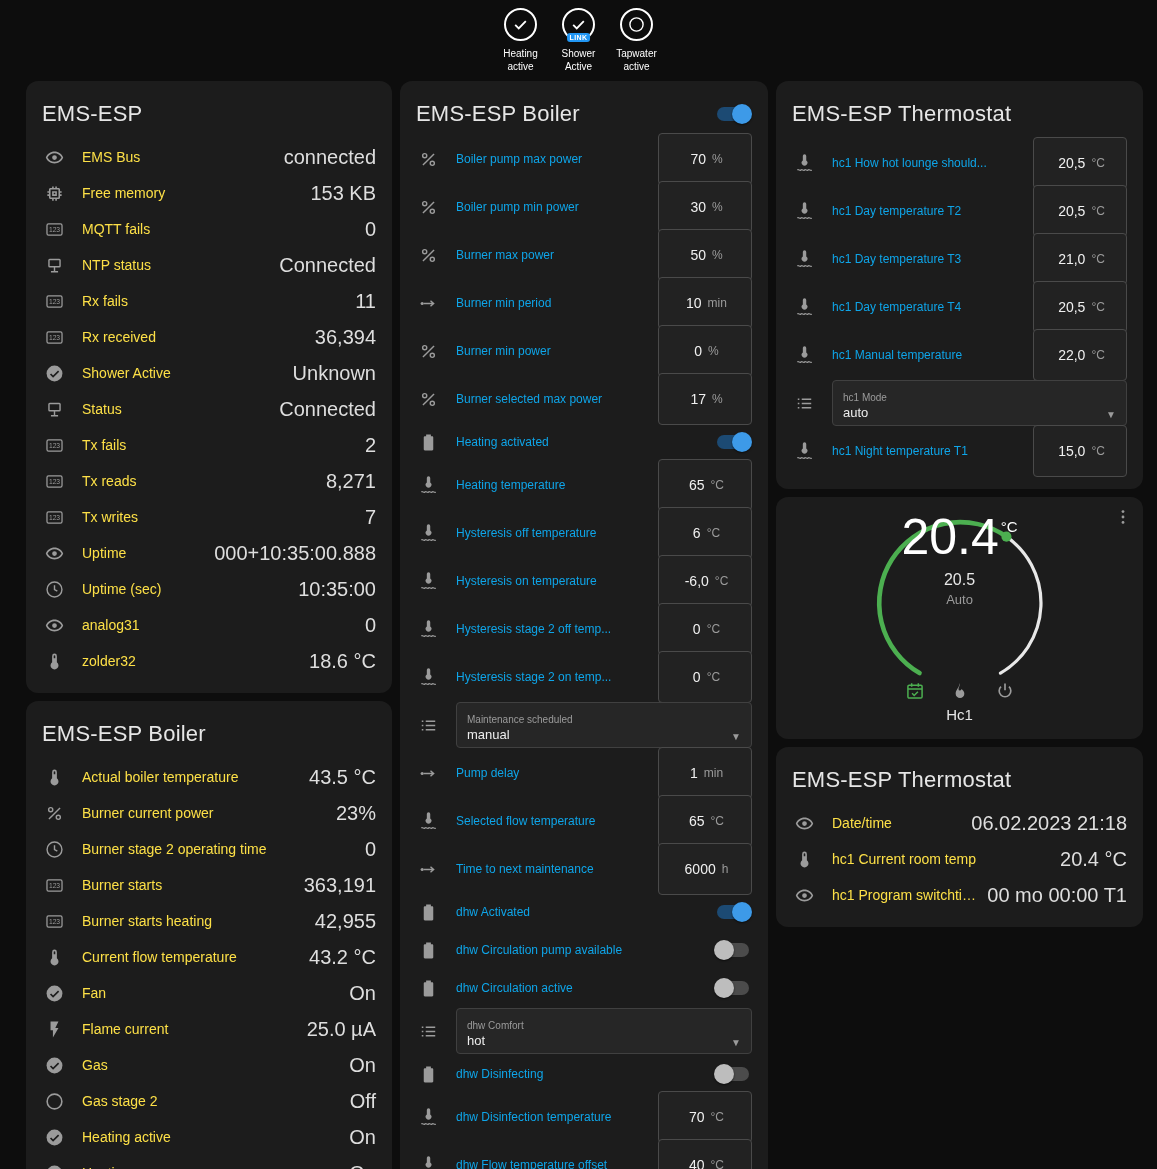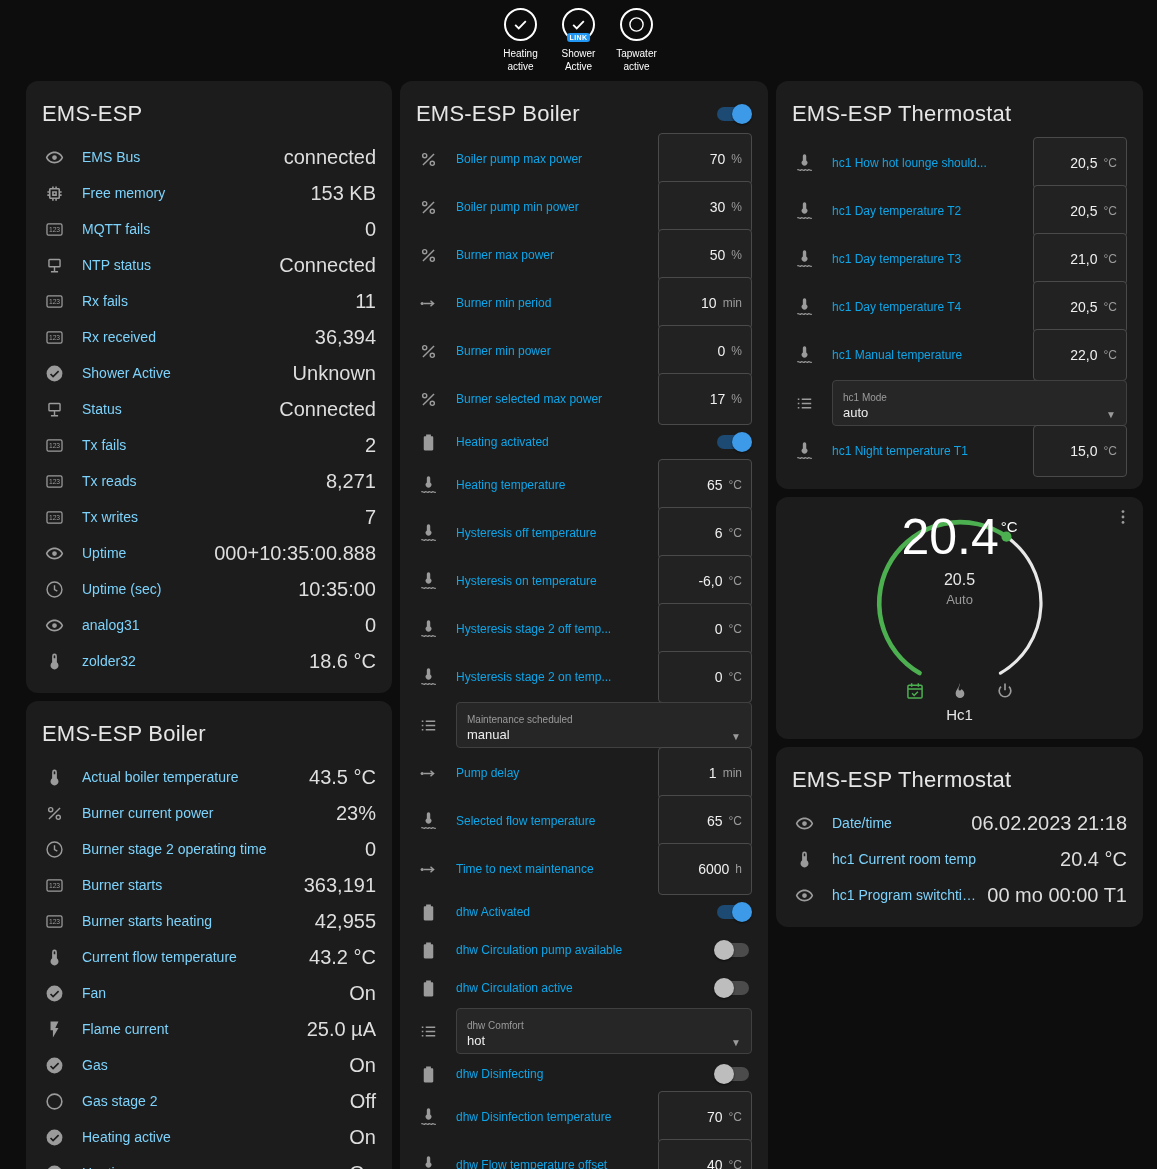--- a/index.html
+++ b/index.html
@@ -21,28 +21,28 @@
   .col{display:flex;flex-direction:column;gap:8px}
   .col-left{width:366px}.col-mid{width:368px}.col-right{width:367px}
   .card{background:var(--card_bg,#1c1c1c);border-radius:12px;padding:12px 16px 14px;width:100%}
   .card-title{font-size:22px;font-weight:400;color:#e6e6e6;padding:8px 0 12px;letter-spacing:.2px}
   .title-row{display:flex;align-items:center;justify-content:space-between}
   .title-row .card-title{padding-bottom:8px}
 
   
   .erow{display:flex;align-items:center;height:36px}
   .icon{width:40px;flex-shrink:0;color:var(--icon,#9b9b9b);display:flex;align-items:center;padding-left:3px}
-  .elabel{flex:1;font-size:14px;color:#7dd3fc;white-space:nowrap;overflow:hidden;text-overflow:ellipsis}
+  .elabel{flex:1;font-size:14px;color:#fde047;white-space:nowrap;overflow:hidden;text-overflow:ellipsis}
   .evalue{font-size:20px;color:#dedede;white-space:nowrap;margin-left:10px;text-align:center}
 
   
   .crow{display:flex;align-items:center;height:48px}
   .crow.t-toggle{height:38px}
   .clabel{flex:1;font-size:12px;color:#0ea5e9;white-space:nowrap;overflow:hidden;text-overflow:ellipsis;margin-right:8px}
-  .numbox{width:94px;height:52px;flex-shrink:0;border:1px solid #4a4a4a;background:#222;border-radius:4px;display:flex;align-items:center;justify-content:flex-end;padding:0 9px 0 12px}
+  .numbox{width:94px;height:52px;flex-shrink:0;border:1px solid #4a4a4a;background:#222;border-radius:4px;display:flex;align-items:center;justify-content:center;padding:0 9px 0 12px}
   .num{font-size:14px;color:#f0f0f0;white-space:nowrap}
   .unit{font-size:12px;color:#9b9b9b;margin-left:6px;white-space:nowrap}
 
   
   .switch{position:relative;width:38px;height:20px;flex-shrink:0;margin-left:auto;cursor:pointer}
   .switch .track{position:absolute;left:3px;right:3px;top:3px;height:14px;border-radius:7px;background:#4b4b4b}
   .switch .thumb{position:absolute;top:0;left:0;width:20px;height:20px;border-radius:50%;background:#bdbdbd;box-shadow:0 1px 2px rgba(0,0,0,.6)}
   .switch.on .track{background:var(--accent_track,#1c4a73)}
   .switch.on .thumb{left:18px;background:var(--accent,#3d9ae8)}
 

